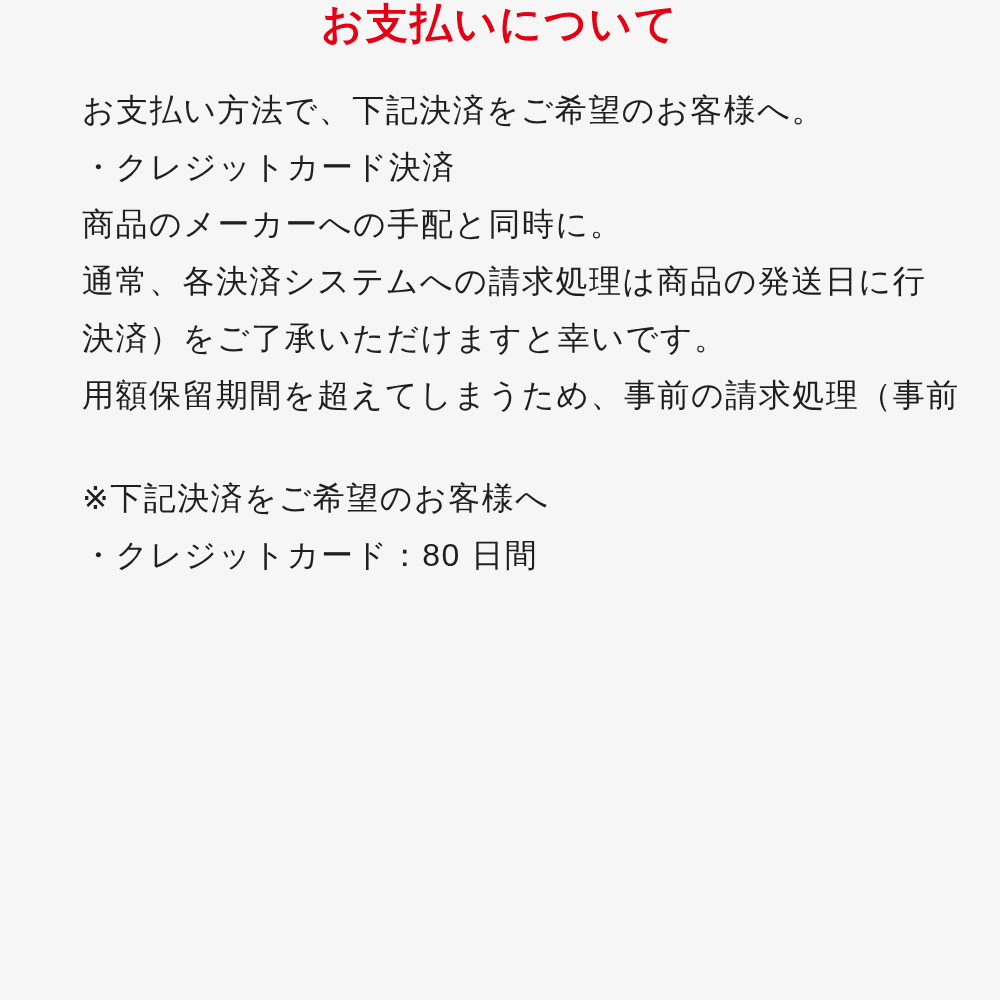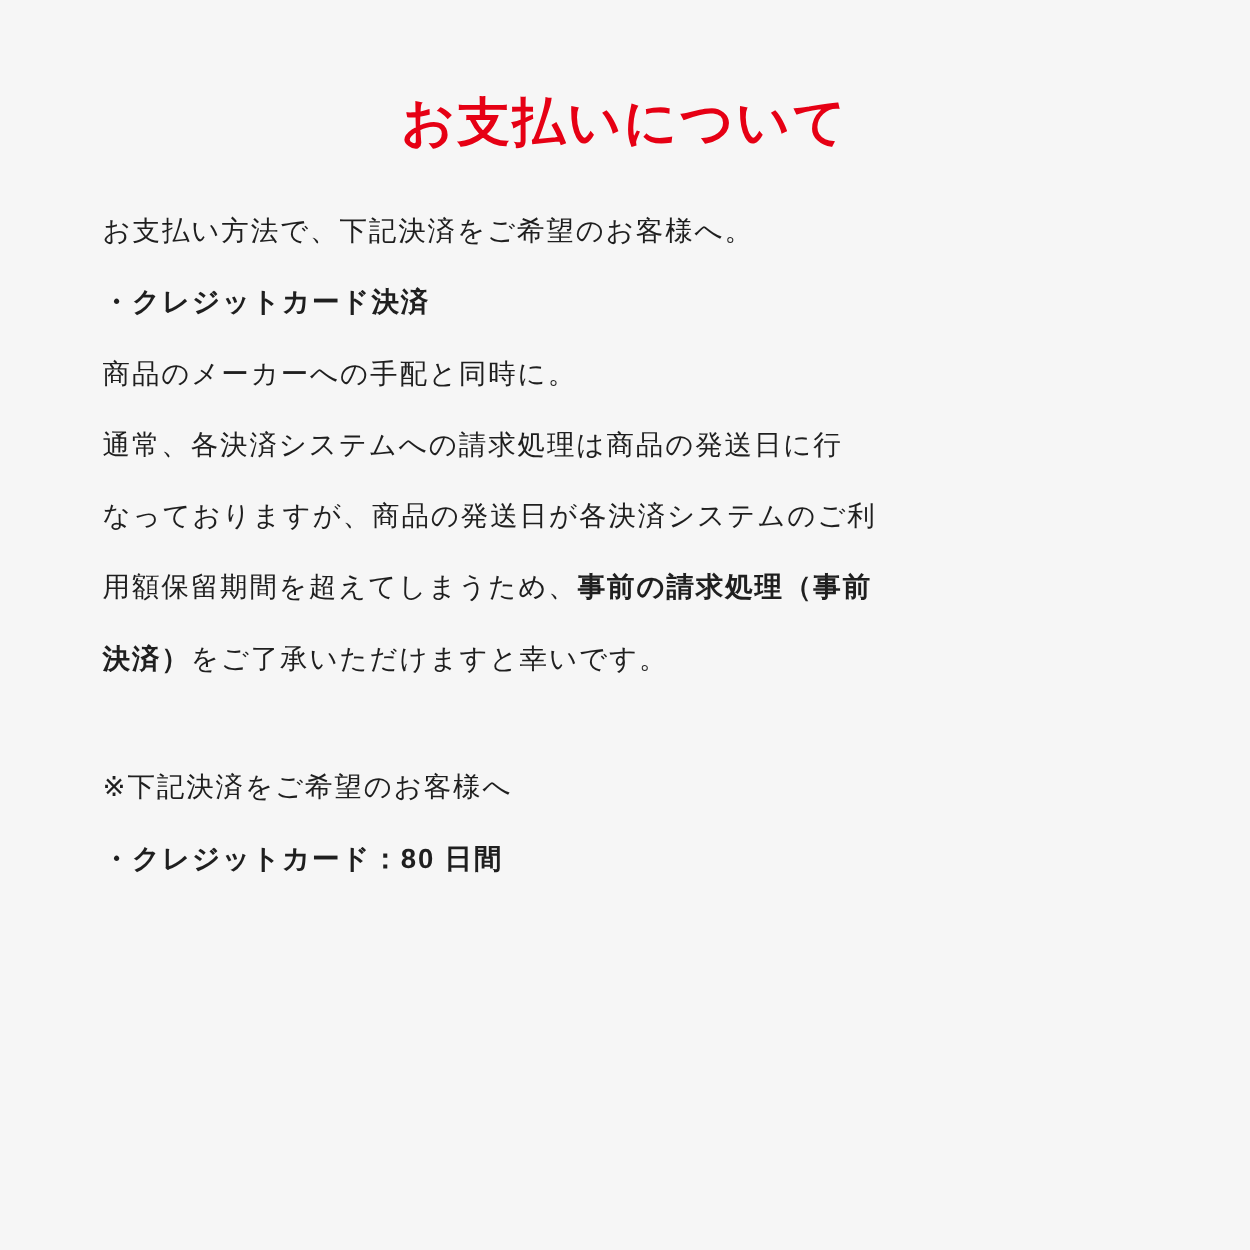--- a/index.html
+++ b/index.html
@@ -9,41 +9,40 @@
   .page {
     position: relative;
     width: 1000px;
     height: 1000px;
     background: #f6f6f6;
     overflow: hidden;
     font-family: "Liberation Sans", "DejaVu Sans", sans-serif;
   }
   .title {
     margin: 0;
-    padding-top: 74px;
     text-align: center;
     font-size: 42px;
     line-height: 48px;
     font-weight: 700;
     letter-spacing: 2px;
     color: #e60014;
   }
   .content {
     padding: 34px 82px 0 82px;
   }
   .line {
     margin: 0;
-    font-size: 22px;
+    font-size: 32px;
     line-height: 57px;
     letter-spacing: 1.5px;
     color: #1f1f1f;
     white-space: nowrap;
   }
   .bold, strong {
-    font-weight: 700;
+    font-weight: 400;
   }
   .notes {
     margin-top: 46px;
   }
 </style>
 </head>
 <body>
 
 <div class="page">
 
@@ -54,25 +53,24 @@
     <p class="line">お支払い方法で、下記決済をご希望のお客様へ。</p>
 
     <p class="line bold">・クレジットカード決済</p>
 
 
 
     <p class="line">商品のメーカーへの手配と同時に。</p>
 
     <p class="line">通常、各決済システムへの請求処理は商品の発送日に行</p>
 
-    <p class="line">なっておりますが、商品の発送日が各決済システムのご利</p>
+
+    <p class="line"><strong>決済）</strong><span>をご了承いただけますと幸いです。</span></p>
 
     <p class="line"><span>用額保留期間を超えてしまうため、</span><strong>事前の請求処理（事前</strong></p>
-
-    <p class="line"><strong>決済）</strong><span>をご了承いただけますと幸いです。</span></p>
 
     <div class="notes">
       <p class="line">※下記決済をご希望のお客様へ</p>
 
       <p class="line bold">・クレジットカード：80 日間</p>
 
     </div>
 
   </div>
 </div>

